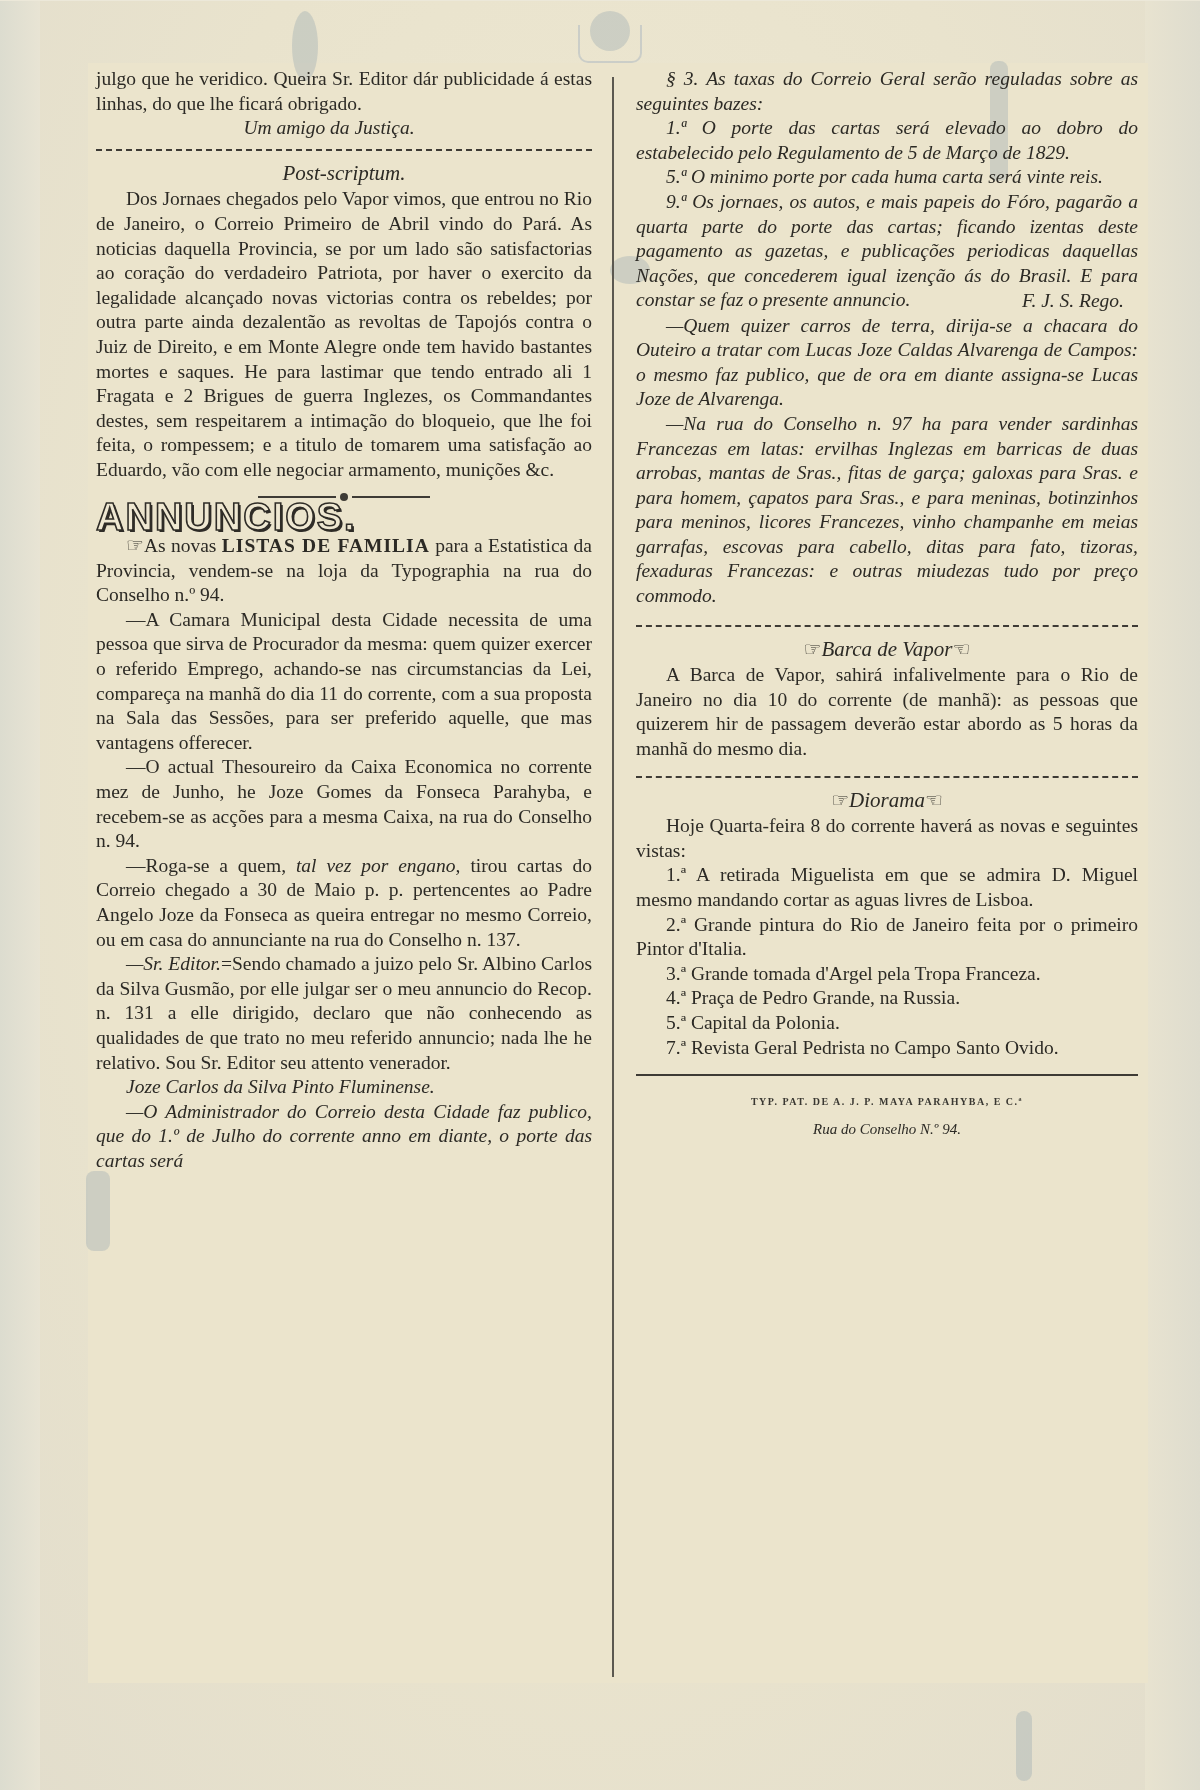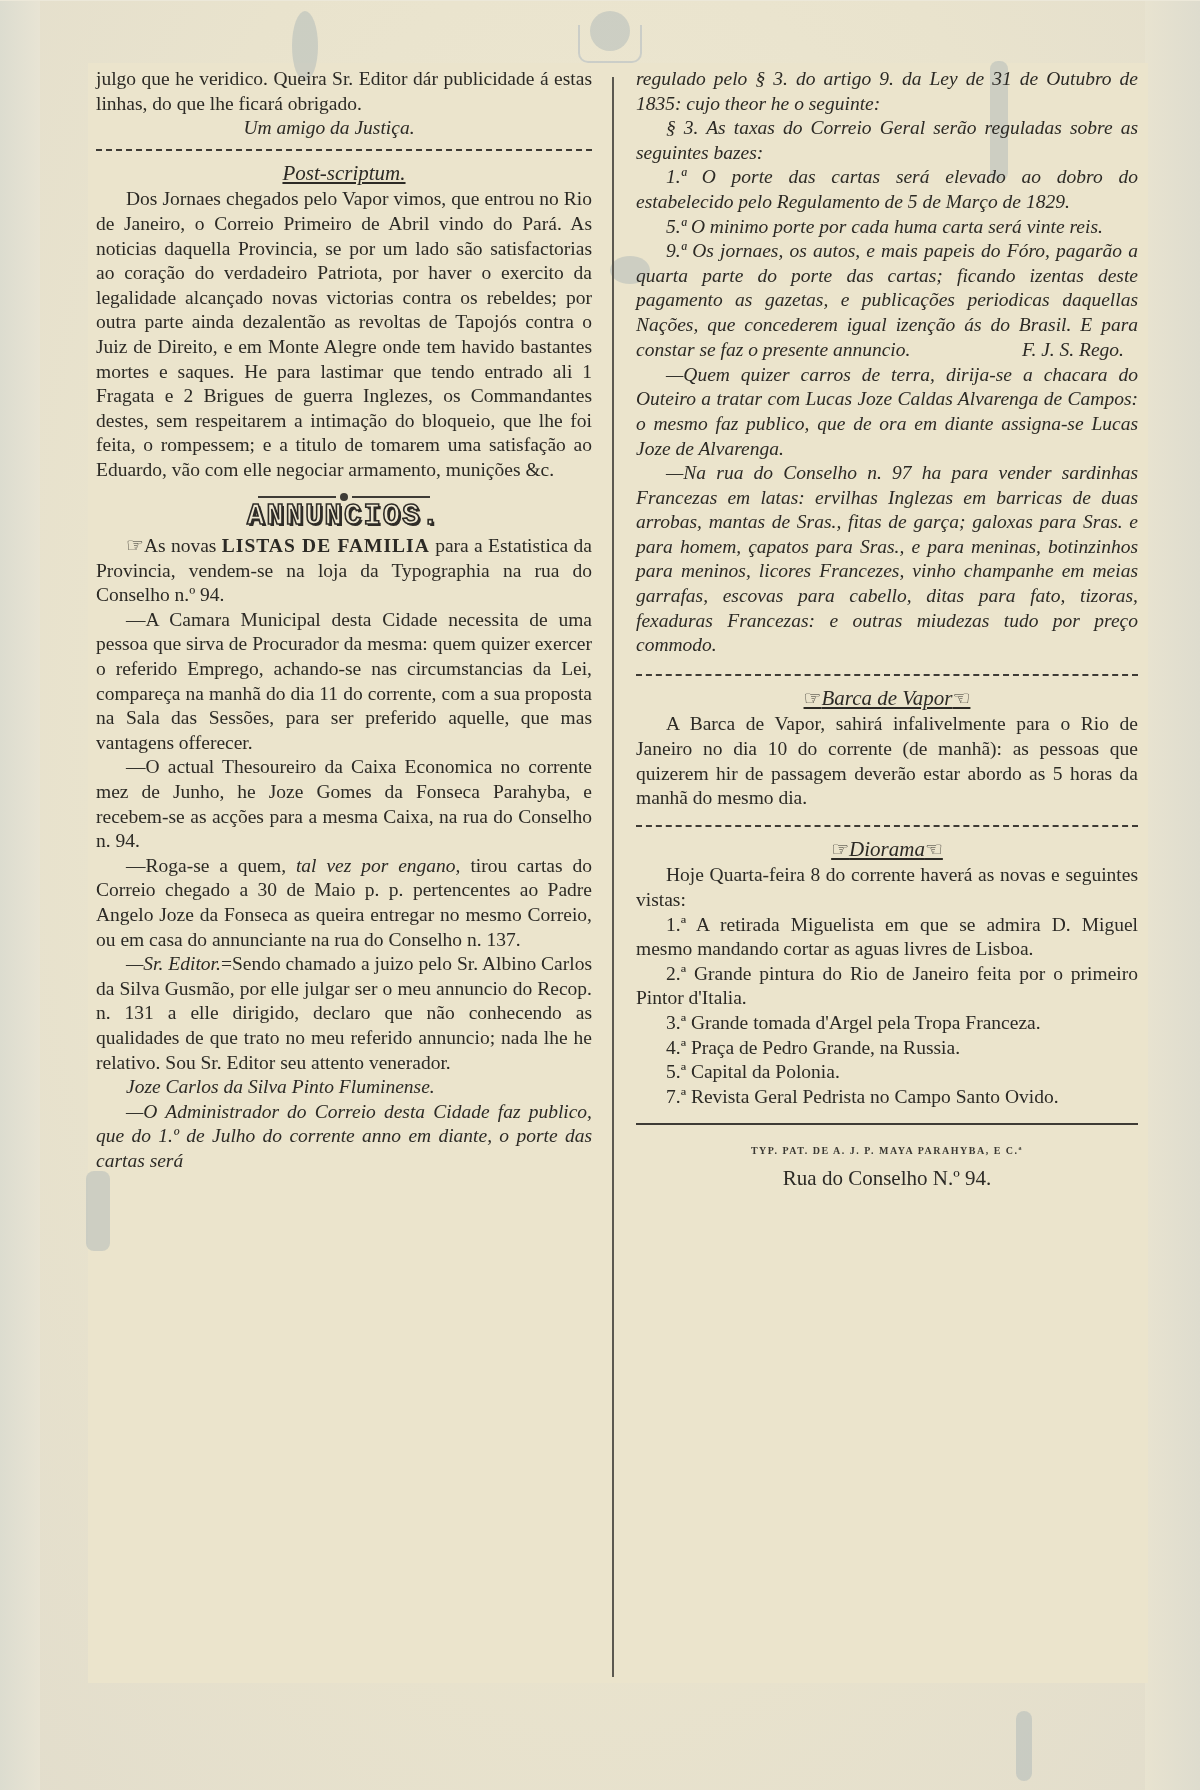--- a/index.html
+++ b/index.html
@@ -33,31 +33,31 @@
   p { margin: 0; }
   .indent { text-indent: 30px; }
   .it { font-style: italic; }
   .right-al { text-align: right; }
   .rule { border: none; border-top: 2px dashed #3e3b35; margin: 8px 0 10px 0; height: 0; }
   .rule.solid { border-top: 2px solid #3e3b35; }
   .ornament { display: flex; align-items: center; justify-content: center; margin: 10px 0 4px; }
   .ornament .bar { width: 78px; height: 2px; background: #3e3b35; }
   .ornament .dot { width: 8px; height: 8px; border-radius: 50%; background: #3e3b35; margin: 0 4px; }
   .heading-annuncios {
-    text-align: center; font-size: 29px; font-weight: bold; letter-spacing: 2px;
+    font-size: 38px; font-weight: bold; letter-spacing: 2px;
     color: #efe8d2; -webkit-text-stroke: 1.6px #2f2c27;
     text-shadow: 2px 2px 0 #2f2c27; margin: 2px 0 4px;
-    font-family: Liberation Mono, monospace;
+    font-family: Liberation Sans, sans-serif;
   }
   .smallcaps-bold { font-weight: bold; letter-spacing: 1px; }
   .hand { font-style: normal; font-size: 20px; }
-  .section-title { text-align: center; font-style: italic; font-size: 21px; margin: 2px 0; text-decoration: underline; }
+  .section-title { text-align: center; font-style: italic; font-size: 21px; margin: 2px 0; }
   .sig { text-align: center; font-style: italic; padding-right: 30px; }
   .footer-imprint { text-align: center; font-size: 10px; font-weight: bold; letter-spacing: 1.5px; margin-top: 14px; color: #3a3832; font-family: "Liberation Serif", serif; }
-  .footer-addr { text-align: center; font-size: 21px; margin-top: 2px; }
+  .footer-addr { text-align: center; font-style: italic; font-size: 15px; margin-top: 2px; }
   .list-item { text-indent: 30px; }
 </style>
 </head>
 <body>
 
 <div class="paper">
   <div class="page-edge-left"></div>
   <div class="page-edge-right"></div>
   <div class="printed-area"></div>
   <div class="folio"></div>
@@ -94,21 +94,20 @@
       <span>—Roga-se a quem, </span><span class="it">tal vez por engano,</span><span> tirou cartas do Correio chegado a 30 de Maio p. p. pertencentes ao Padre Angelo Joze da Fonseca as queira entregar no mesmo Correio, ou em casa do annunciante na rua do Conselho n. 137.</span>
     </p>
     <p class="indent">
       <span class="it">—Sr. Editor.</span><span>=Sendo chamado a juizo pelo Sr. Albino Carlos da Silva Gusmão, por elle julgar ser o meu annuncio do Recop. n. 131 a elle dirigido, declaro que não conhecendo as qualidades de que trato no meu referido annuncio; nada lhe he relativo. Sou Sr. Editor seu attento venerador.</span>
     </p>
     <p class="indent it">Joze Carlos da Silva Pinto Fluminense.</p>
     <p class="indent it">—O Administrador do Correio desta Cidade faz publico, que do 1.º de Julho do corrente anno em diante, o porte das cartas será</p>
   </div>
 
   <div class="col right">
-    <p class="it">regulado pelo § 3. do artigo 9. da Ley de 31 de Outubro de 1835: cujo theor he o seguinte:</p>
     <p class="indent it">§ 3. As taxas do Correio Geral serão reguladas sobre as seguintes bazes:</p>
     <p class="indent it">1.ª O porte das cartas será elevado ao dobro do estabelecido pelo Regulamento de 5 de Março de 1829.</p>
     <p class="indent it">5.ª O minimo porte por cada huma carta será vinte reis.</p>
     <p class="indent it">9.ª Os jornaes, os autos, e mais papeis do Fóro, pagarão a quarta parte do porte das cartas; ficando izentas deste pagamento as gazetas, e publicações periodicas daquellas Nações, que concederem igual izenção ás do Brasil. E para constar se faz o presente annuncio.</p>
     <p class="it right-al" style="padding-right:14px;margin-top:-24px;">F. J. S. Rego.</p>
 
     <p class="indent it">—Quem quizer carros de terra, dirija-se a chacara do Outeiro a tratar com Lucas Joze Caldas Alvarenga de Campos: o mesmo faz publico, que de ora em diante assigna-se Lucas Joze de Alvarenga.</p>
     <p class="indent it">—Na rua do Conselho n. 97 ha para vender sardinhas Francezas em latas: ervilhas Inglezas em barricas de duas arrobas, mantas de Sras., fitas de garça; galoxas para Sras. e para homem, çapatos para Sras., e para meninas, botinzinhos para meninos, licores Francezes, vinho champanhe em meias garrafas, escovas para cabello, ditas para fato, tizoras, fexaduras Francezas: e outras miudezas tudo por preço commodo.</p>
 
     <hr class="rule" style="margin-top:16px;">

